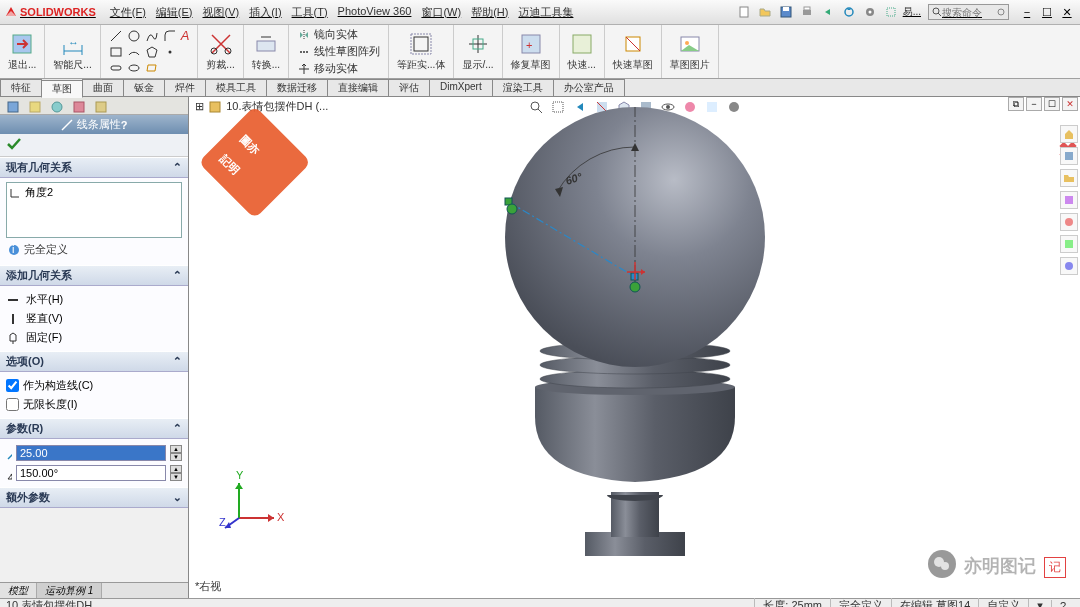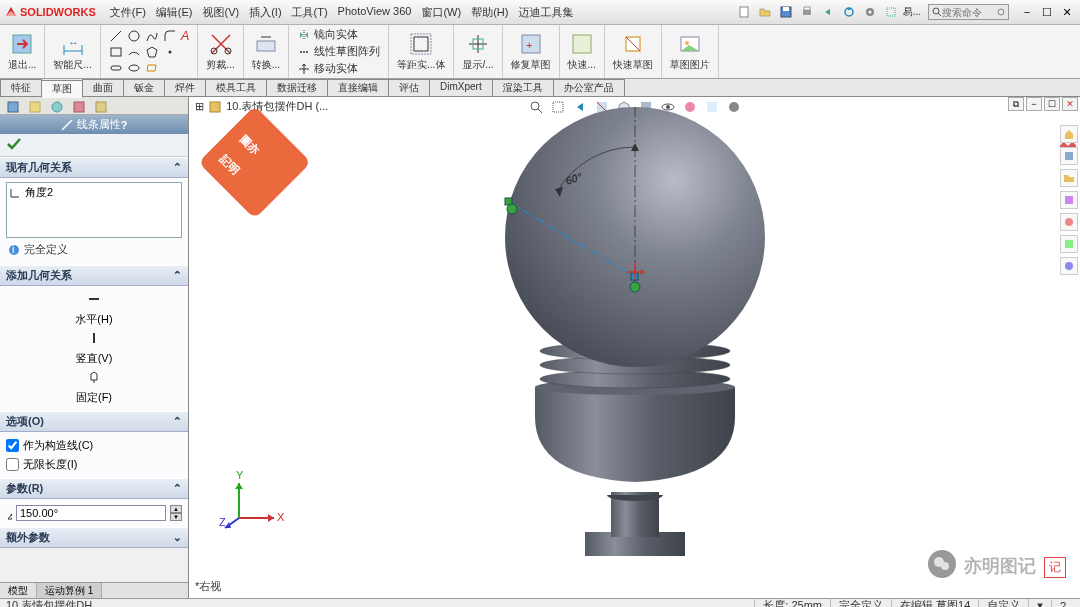--- a/index.html
+++ b/index.html
@@ -1,19 +1,19 @@
 <!DOCTYPE html>
 <html><head>
 <meta charset="utf-8">
 <style>
 * { margin: 0; padding: 0; box-sizing: border-box; font-family: "Microsoft YaHei", Arial, sans-serif; font-size: 11px; }
 body { width: 1080px; height: 607px; overflow: hidden; background: #e8e8e8; position: relative; }
 
 
-.title-bar { height: 20px; background: linear-gradient(#fafafa, #e0e0e0); display: flex; align-items: center; padding: 12px 4px; border-bottom: 1px solid #b0b0b0; }
+.title-bar { height: 20px; background: linear-gradient(#fafafa, #e0e0e0); display: flex; align-items: center; padding: 12px 4px; border-bottom: 1px solid #b0b0b0; text-decoration: underline; }
 .logo { display: flex; align-items: center; color: #d22; font-weight: bold; font-size: 10px; }
 .logo svg { margin-right: 2px; }
 .menu-bar { display: flex; margin-left: 14px; gap: 10px; }
 .menu-bar span { color: #333; cursor: pointer; }
 .quick-toolbar { margin-left: auto; display: flex; gap: 3px; align-items: center; }
 .quick-toolbar .qbtn { width: 18px; height: 16px; display: flex; align-items: center; justify-content: center; cursor: pointer; }
 .search-cmd { display: flex; align-items: center; background: #e8e8e8; border: 1px solid #999; height: 16px; padding: 0 3px; margin-left: 4px; }
 .search-cmd input { border: none; background: transparent; font-size: 10px; width: 55px; outline: none; }
 .window-controls { display: flex; gap: 2px; margin-left: 6px; }
 
@@ -39,30 +39,30 @@
 .left-panel { width: 189px; background: #f0f0f0; display: flex; flex-direction: column; border-right: 1px solid #888; overflow: hidden; }
 .tree-tabs { height: 18px; background: #e4e4e0; display: flex; gap: 4px; padding: 2px 4px; border-bottom: 1px solid #aaa; }
 .tree-tabs .ttab { width: 18px; height: 16px; display: flex; align-items: center; justify-content: center; }
 .panel-header { background: linear-gradient(#9db4cc, #6e8eb0); color: #fff; font-size: 11px; padding: 2px 13px; display: flex; align-items: center; justify-content: center; }
 .panel-header .qmark { font-weight: bold; }
 .panel-confirm { padding: 3px 6px; background: #eef1f5; border-bottom: 1px solid #ccc; }
 .section-head { background: linear-gradient(#e8eef5, #cfd9e8); padding: 2px 6px; font-size: 11px; font-weight: bold; color: #2a3a55; display: flex; justify-content: space-between; align-items: center; border-top: 1px solid #fff; border-bottom: 1px solid #aac; }
 .section-body { padding: 4px 6px; background: #fcfcff; }
 .list-box { background: #fff; border: 1px solid #8aa; height: 56px; padding: 2px; font-size: 10px; overflow: auto; }
 .list-box .litem { display: flex; align-items: center; gap: 4px; }
-.rel-row { display: flex; align-items: center; gap: 6px; padding: 2px 0; cursor: pointer; flex-direction: column; }
+.rel-row { display: flex; align-items: center; gap: 6px; padding: 2px 0; cursor: pointer; }
 .check-row { display: flex; align-items: center; gap: 4px; padding: 2px 0; }
 .param-row { display: flex; align-items: center; gap: 4px; padding: 2px 0; }
 .param-row input { flex: 1; border: 1px solid #88a; padding: 1px 3px; font-size: 11px; }
 .param-row input.selected { background: #3a76c8; color: #fff; }
 .spin { display: flex; flex-direction: column; }
 .spin .sbtn { width: 12px; height: 8px; background: #ddd; border: 1px solid #888; font-size: 6px; display: flex; align-items: center; justify-content: center; cursor: pointer; line-height: 1; }
 .status-line { display: flex; align-items: center; gap: 4px; padding: 4px 2px; font-size: 10px; color: #333; }
 .bottom-tabs { margin-top: auto; height: 16px; display: flex; background: #e2e2e2; border-top: 1px solid #999; }
-.bottom-tabs .btab { padding: 0 8px; font-size: 10px; border-right: 1px solid #aaa; display: flex; align-items: center; }
+.bottom-tabs .btab { padding: 0 8px; font-size: 10px; border-right: 1px solid #aaa; display: flex; align-items: center; font-style: italic; }
 .bottom-tabs .btab.active { background: #cfcfcf; }
 
 
 .gfx { flex: 1; position: relative; background: #fff; overflow: hidden; }
 .doc-title { position: absolute; top: 2px; left: 6px; font-size: 11px; color: #333; display: flex; align-items: center; gap: 4px; }
 .view-toolbar { position: absolute; top: 2px; left: 50%; transform: translateX(-50%); display: flex; gap: 4px; align-items: center; }
 .view-toolbar .vbtn { width: 18px; height: 16px; display: flex; align-items: center; justify-content: center; cursor: pointer; }
 .subwin-ctrls { position: absolute; top: 0; right: 2px; display: flex; gap: 2px; }
 .subwin-ctrls .swc { width: 16px; height: 14px; border: 1px solid #aaa; background: #f4f4f4; font-size: 9px; display: flex; align-items: center; justify-content: center; cursor: pointer; }
 .right-dock { position: absolute; right: 0; top: 28px; width: 20px; display: flex; flex-direction: column; gap: 4px; }
@@ -465,20 +465,30 @@
         </div>
     </div>
 
     <div class="section-head">
       <span>参数(R)</span>
         <span>⌃</span>
     </div>
     <div class="section-body">
       <div class="param-row">
         <svg width="16" height="16">
+            <line x1="2" y1="14" x2="14" y2="2" stroke="#28b" stroke-width="1.5"></line>
+          </svg>
+        <input class="selected" value="25.00" style="">
+        <div class="spin">
+            <div class="sbtn">▲</div>
+            <div class="sbtn">▼</div>
+          </div>
+      </div>
+      <div class="param-row">
+        <svg width="16" height="16">
             <path d="M2 14 L14 14 M2 14 L10 4" stroke="#333"></path>
             <path d="M6 14 A5 5 0 0 0 5 9" fill="none" stroke="#333"></path>
           </svg>
         <input value="150.00°" style="">
         <div class="spin">
             <div class="sbtn">▲</div>
             <div class="sbtn">▼</div>
           </div>
       </div>
     </div>

